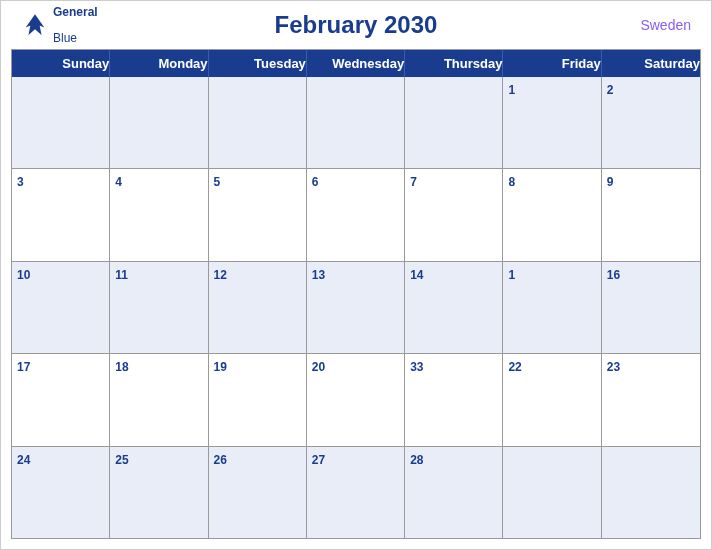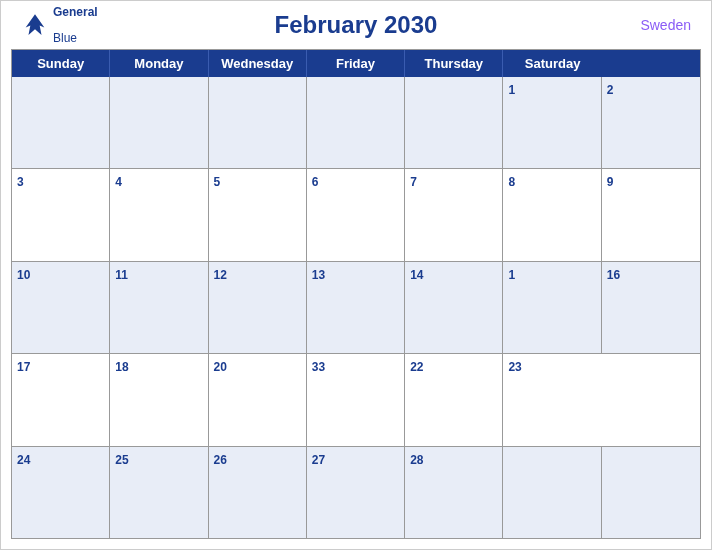--- a/index.html
+++ b/index.html
@@ -71,21 +71,21 @@
     }
 
     .days-header {
       display: grid;
       grid-template-columns: repeat(7, 1fr);
       background: #1a3c8f;
     }
 
     .day-header {
       color: #fff;
-      text-align: center;
+      text-align: right;
       padding: 6px 0;
       font-size: 13px;
       font-weight: bold;
       border-right: 1px solid #3a5cb0;
     }
 
     .day-header:last-child {
       border-right: none;
     }
 
@@ -150,23 +150,24 @@
     </div>
   </div>
   <h1 class="title">February 2030</h1>
   <div class="country">Sweden</div>
 </div>
 
 <div class="calendar">
   <div class="days-header">
   <div class="day-header">Sunday</div>
       <div class="day-header">Monday</div>
+      <div class="day-header">Tuesday</div>
       <div class="day-header">Wednesday</div>
+      <div class="day-header">Thursday</div>
       <div class="day-header">Friday</div>
-      <div class="day-header">Thursday</div>
       <div class="day-header">Saturday</div>
     </div>
   <div class="calendar-grid">
   <div class="calendar-week row-shaded">
         <div class="calendar-cell cell-empty"><span class="cell-number"></span></div>
         <div class="calendar-cell cell-empty"><span class="cell-number"></span></div>
         <div class="calendar-cell cell-empty"><span class="cell-number"></span></div>
         <div class="calendar-cell cell-empty"><span class="cell-number"></span></div>
         <div class="calendar-cell cell-empty"><span class="cell-number"></span></div>
         <div class="calendar-cell"><span class="cell-number">1</span></div>
@@ -186,20 +187,21 @@
         <div class="calendar-cell"><span class="cell-number">11</span></div>
         <div class="calendar-cell"><span class="cell-number">12</span></div>
         <div class="calendar-cell"><span class="cell-number">13</span></div>
         <div class="calendar-cell"><span class="cell-number">14</span></div>
         <div class="calendar-cell"><span class="cell-number">1</span></div>
         <div class="calendar-cell"><span class="cell-number">16</span></div>
       </div>
       <div class="calendar-week row-white">
         <div class="calendar-cell"><span class="cell-number">17</span></div>
         <div class="calendar-cell"><span class="cell-number">18</span></div>
+        <div class="calendar-cell"><span class="cell-number">19</span></div>
         <div class="calendar-cell"><span class="cell-number">20</span></div>
         <div class="calendar-cell"><span class="cell-number">33</span></div>
         <div class="calendar-cell"><span class="cell-number">22</span></div>
         <div class="calendar-cell"><span class="cell-number">23</span></div>
       </div>
       <div class="calendar-week row-shaded">
         <div class="calendar-cell"><span class="cell-number">24</span></div>
         <div class="calendar-cell"><span class="cell-number">25</span></div>
         <div class="calendar-cell"><span class="cell-number">26</span></div>
         <div class="calendar-cell"><span class="cell-number">27</span></div>

